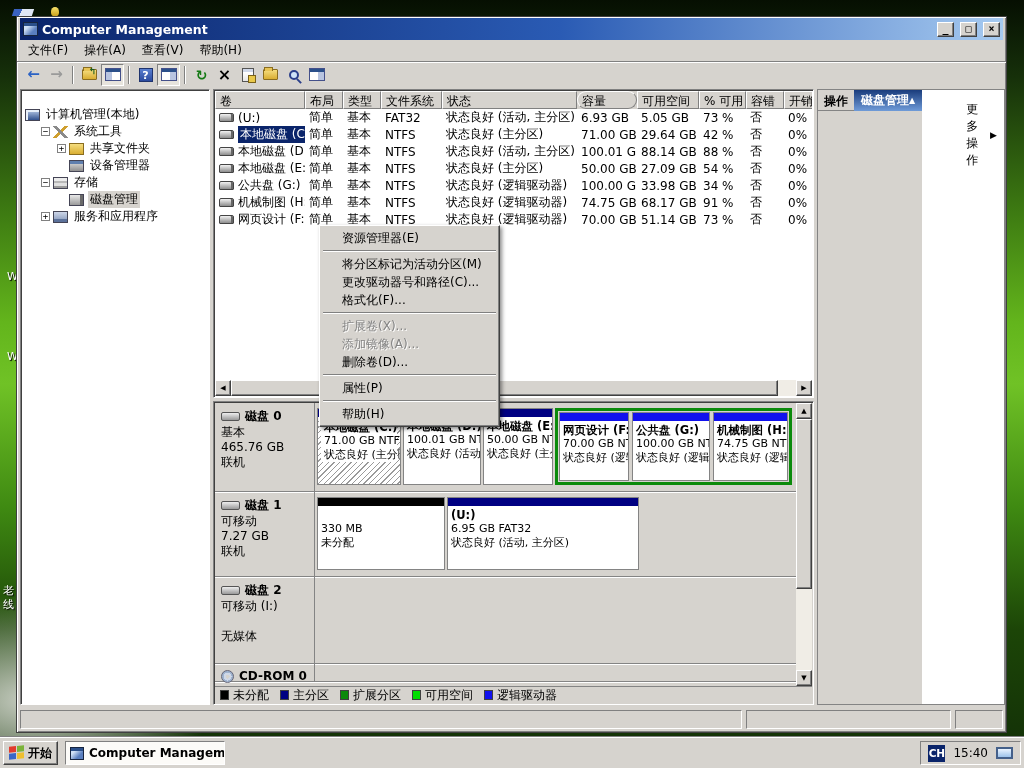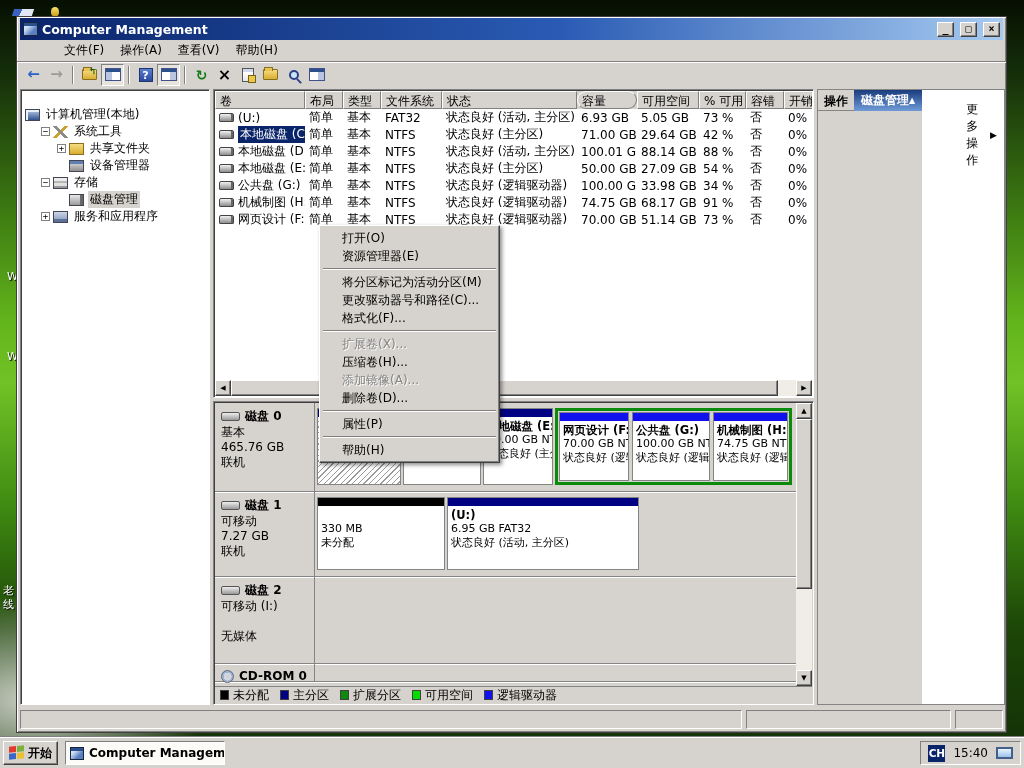--- a/index.html
+++ b/index.html
@@ -21,21 +21,21 @@
     box-shadow: inset 1px 1px 0 #fff, inset -1px -1px 0 #808080;
     display:flex; flex-direction:column; z-index:2; }
   .titlebar { height:22px; margin:1px 3px 0; background:linear-gradient(to right,#0a246a,#2a5bb4 55%,#a6caf0);
     display:flex; align-items:center; padding:0 3px; gap:4px; }
   .title-ico { width:15px; height:14px; border:1px solid #17253f;
     background:linear-gradient(135deg,#cfe0f5 30%,#5a7fbf 70%); box-shadow:inset 0 3px 0 #2a4f8a; }
   .title-text { color:#fff; font-weight:bold; font-size:12.5px; flex:1; white-space:nowrap; overflow:hidden; }
   .tb-btn { width:17px; height:15px; margin-left:2px; background:#d6d3ce; border:1px solid; border-color:#fff #404040 #404040 #fff;
     box-shadow:inset -1px -1px 0 #808080; font-size:10px; line-height:12px; text-align:center; font-weight:bold; font-family:"DejaVu Sans Mono",monospace; }
 
-  .menubar { height:21px; display:flex; align-items:center; padding-left:3px;margin-left:36px; }
+  .menubar { height:21px; display:flex; align-items:center; padding-left:3px; }
   .menu-item { padding:2px 8px; white-space:nowrap; }
   .toolbar { height:26px; display:flex; align-items:center; padding-left:5px;
     border-top:1px solid #808080; box-shadow:0 1px 0 #fff inset; }
   .tool-btn { width:23px; height:22px; display:flex; align-items:center; justify-content:center; flex-shrink:0; }
   .tool-btn.pressed { border:1px solid; border-color:#808080 #fff #fff #808080; background:#e7e4dd; }
   .tool-sep { width:2px; height:18px; border-left:1px solid #808080; border-right:1px solid #fff; margin:0 4px; }
 
   
   .g-arrow { font-size:15px; font-weight:bold; line-height:15px; }
   .g-back { color:#2b62c4; } .g-fwd { color:#9a9a9a; }
@@ -567,29 +567,27 @@
       </div>
       <div class="action-body">
         <div class="more-actions">
           <span>更多操作</span>
           <span class="more-arrow">▶</span>
         </div>
       </div>
     </div>
 
     <div class="ctx-menu" id="ctxmenu">
-        <div class="ctx-item">打开(O)</div>
         <div class="ctx-item">资源管理器(E)</div>
         <div class="ctx-sep"></div>
         <div class="ctx-item">将分区标记为活动分区(M)</div>
         <div class="ctx-item">更改驱动器号和路径(C)...</div>
         <div class="ctx-item">格式化(F)...</div>
         <div class="ctx-sep"></div>
         <div class="ctx-item disabled">扩展卷(X)...</div>
-        <div class="ctx-item">压缩卷(H)...</div>
         <div class="ctx-item disabled">添加镜像(A)...</div>
         <div class="ctx-item">删除卷(D)...</div>
         <div class="ctx-sep"></div>
         <div class="ctx-item">属性(P)</div>
         <div class="ctx-sep"></div>
         <div class="ctx-item">帮助(H)</div>
       </div>
   </div>
 
   <div class="status">

